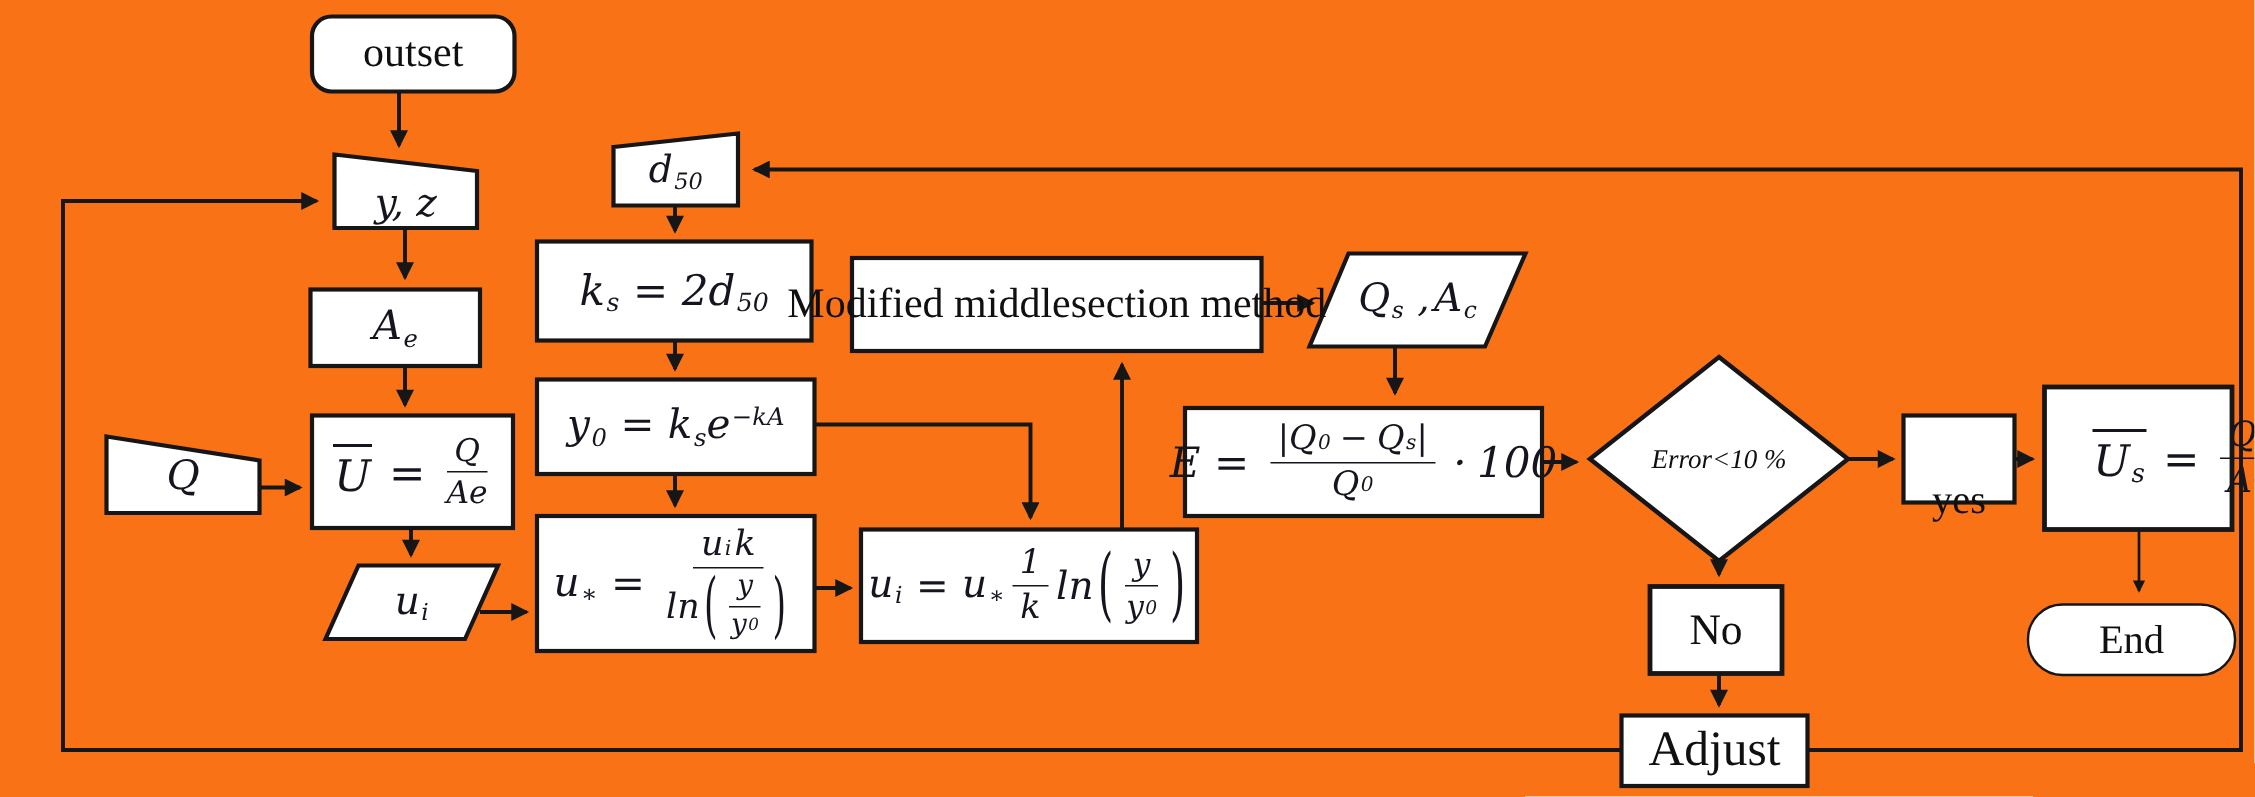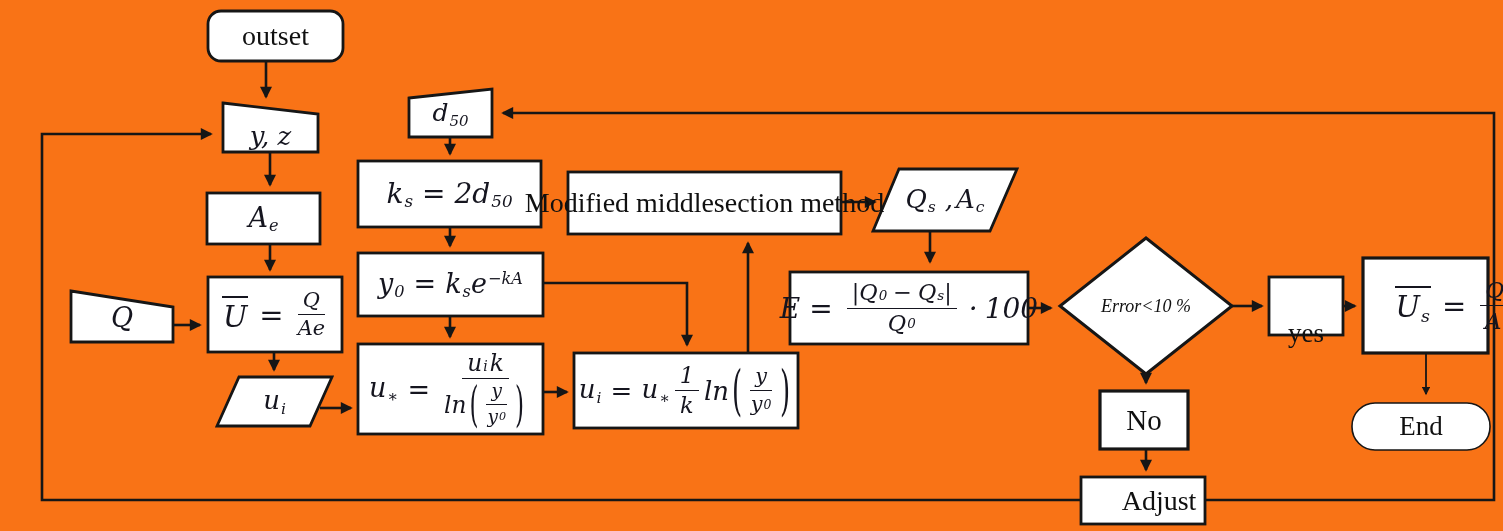--- a/index.html
+++ b/index.html
@@ -237,17 +237,17 @@
   </div>
 
   <div class="lbl txt" style="left:1100px;top:391px;width:88px;height:58px;font-size:29px;">
     <span>No</span>
   </div>
 
   <div class="lbl txt" style="left:1352px;top:403px;width:138px;height:47px;font-size:27px;">
     <span>End</span>
   </div>
 
-  <div class="lbl txt" style="left:1081px;top:477px;width:124px;height:47px;font-size:28px;margin-left:16px;">
+  <div class="lbl txt" style="left:1081px;top:477px;width:124px;height:47px;font-size:33px;">
     <span>Adjust</span>
   </div>
 
 </div>
 
 </body></html>

